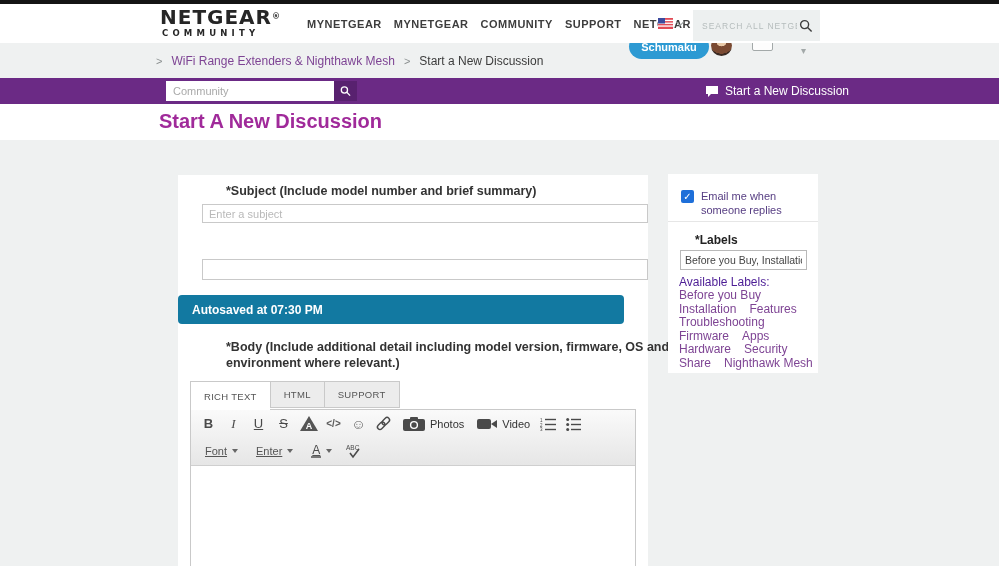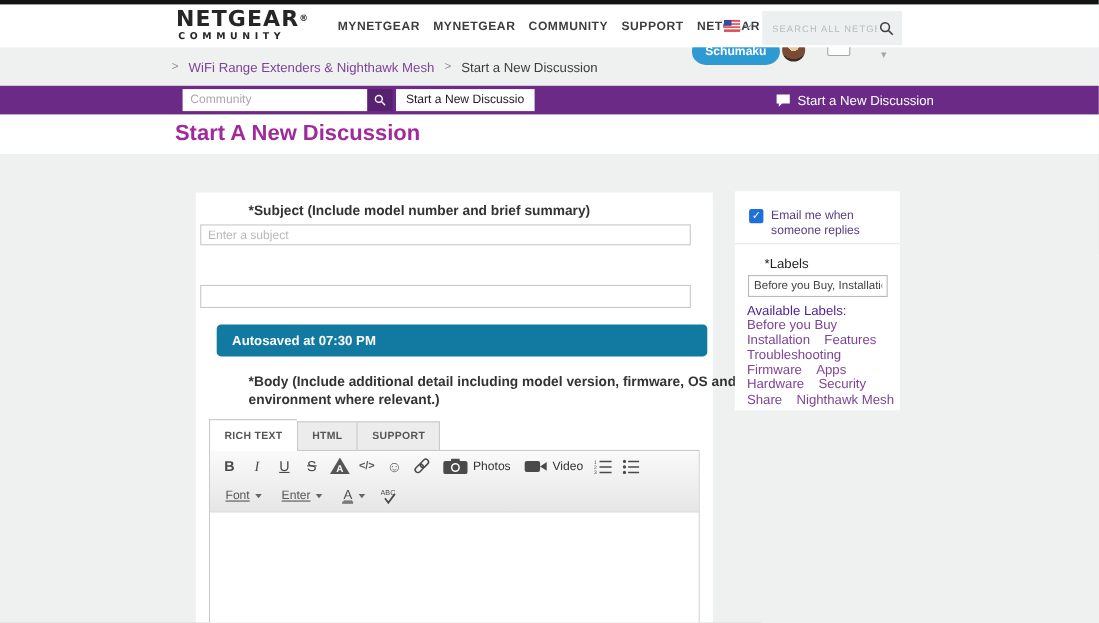--- a/index.html
+++ b/index.html
@@ -46,30 +46,30 @@
       font-family:"Liberation Sans",sans-serif;font-size:11px;color:#222;display:flex;align-items:center;white-space:nowrap;}
   .cb-link{position:absolute;left:705px;top:0;height:26px;display:flex;align-items:center;gap:6px;color:#fff;font-size:12px;cursor:pointer;}
 
   
   #title-bar{position:absolute;top:104px;left:0;width:100%;height:36px;background:#fff;}
   .page-title{position:absolute;left:159px;top:6px;font-size:20px;font-weight:700;color:#a02a9a;}
 
   
   #form-card{position:absolute;left:178px;top:175px;width:470px;height:400px;background:#fff;}
   .f-label{position:absolute;left:12px;font-size:12.5px;font-weight:700;color:#333;line-height:1.3;margin-left:36px;}
-  .f-input{position:absolute;left:4px;width:446px;border:1px solid #c9c9c9;background:#fff;outline:none;
+  .f-input{position:absolute;left:24px;width:446px;border:1px solid #c9c9c9;background:#fff;outline:none;
       font-family:"Liberation Sans",sans-serif;font-size:11px;color:#444;padding:0 6px;box-sizing:border-box;}
   .f-input::placeholder{color:#b9b9b9;}
   #subject-label{top:8px;} #subject-input{top:29px;height:19px;}
   #model-label{top:62px;}  #model-input{top:84px;height:21px;}
-  .autosave{position:absolute;left:19px;top:120px;width:446px;height:29px;background:#1279a1;border-radius:4px;
+  .autosave{position:absolute;left:0;top:120px;width:446px;height:29px;background:#1279a1;border-radius:4px;
       color:#fff;font-size:12px;font-weight:700;display:flex;align-items:center;padding-left:14px;box-sizing:border-box;}
   #body-label{top:164px;width:452px;}
 
-  .tabs{position:absolute;left:12px;top:206px;display:flex;align-items:flex-end;z-index:2;font-weight:bold;}
+  .tabs{position:absolute;left:12px;top:206px;display:flex;align-items:flex-start;z-index:2;}
   .tab{height:27px;display:flex;align-items:center;padding:0 13px;font-size:9.5px;letter-spacing:.3px;color:#555;
       background:#ececec;border:1px solid #c9c9c9;border-right:none;cursor:pointer;box-sizing:border-box;}
   .tab:last-child{border-right:1px solid #c9c9c9;}
   .tab.active{background:#fff;height:29px;border-bottom:none;}
 
   .editor{position:absolute;left:12px;top:234px;width:446px;height:166px;border:1px solid #c9c9c9;background:#fff;box-sizing:border-box;}
   .toolbar{height:55px;background:linear-gradient(#fafafa,#e6e6e6);border-bottom:1px solid #cfcfcf;}
   .t-row{height:27px;display:flex;align-items:center;padding:0 5px;}
   .t-btn{min-width:25px;height:22px;display:flex;align-items:center;justify-content:center;color:#4a4a4a;
       font-size:13px;cursor:pointer;border-radius:2px;}
@@ -85,21 +85,21 @@
   .color-a{font-size:12px;color:#4a4a4a;border-bottom:2px solid #777;line-height:12px;padding:0 1px;}
   .editor-body{height:110px;background:#fff;cursor:text;}
 
   
   #sidebar-card{position:absolute;left:668px;top:174px;width:150px;height:199px;background:#fff;}
   .email-row{position:absolute;left:13px;top:15px;display:flex;gap:7px;width:128px;cursor:pointer;}
   .checkbox{width:13px;height:13px;background:#1e6fd9;border-radius:2px;flex:none;color:#fff;
       font-size:10px;line-height:13px;text-align:center;margin-top:1px;}
   .email-label{font-size:11px;color:#563d82;line-height:1.3;}
   .sb-divider{position:absolute;left:0;top:47px;width:150px;height:1px;background:#e6e6e6;}
-  .labels-heading{position:absolute;left:27px;top:59px;font-size:12px;font-weight:400;color:#222;}
+  .labels-heading{position:absolute;left:27px;top:59px;font-size:12px;font-weight:700;color:#222;}
   .labels-input{position:absolute;left:12px;top:76px;width:127px;height:20px;border:1px solid #b9b9b9;outline:none;
       font-family:"Liberation Sans",sans-serif;font-size:10.5px;color:#444;padding:0 4px;box-sizing:border-box;}
   .avail-heading{position:absolute;left:11px;top:101px;font-size:12px;font-weight:400;color:#4c1d95;}
   .labels-list{position:absolute;left:11px;top:115px;font-size:12px;color:#7e4494;line-height:13.5px;}
   .label-line{white-space:nowrap;}
   .label-link{cursor:pointer;display:inline-block;}
   .label-link + .label-link{margin-left:13px;}
 
   svg{display:block;}
 </style>
@@ -155,21 +155,20 @@
   </div>
 
   <div id="community-bar">
     <input class="cb-search" type="text" placeholder="Community" style="">
     <button class="cb-search-btn">
       <svg width="12" height="12" viewBox="0 0 12 12">
         <circle cx="4.8" cy="4.8" r="3.4" fill="none" stroke="#fff" stroke-width="1.4"></circle>
         <line x1="7.4" y1="7.4" x2="11" y2="11" stroke="#fff" stroke-width="1.4"></line>
       </svg>
     </button>
-    <button class="cb-new-btn">Start a New Discussio</button>
     <div class="cb-link">
       <svg width="14" height="13" viewBox="0 0 14 13">
         <path d="M1 1 h12 v8 h-7 l-3 3 v-3 h-2 z" fill="#fff"></path>
       </svg>
       <span>Start a New Discussion</span>
     </div>
   </div>
 
   <div id="title-bar">
     <h1 class="page-title" style="margin:0;">Start A New Discussion</h1>

